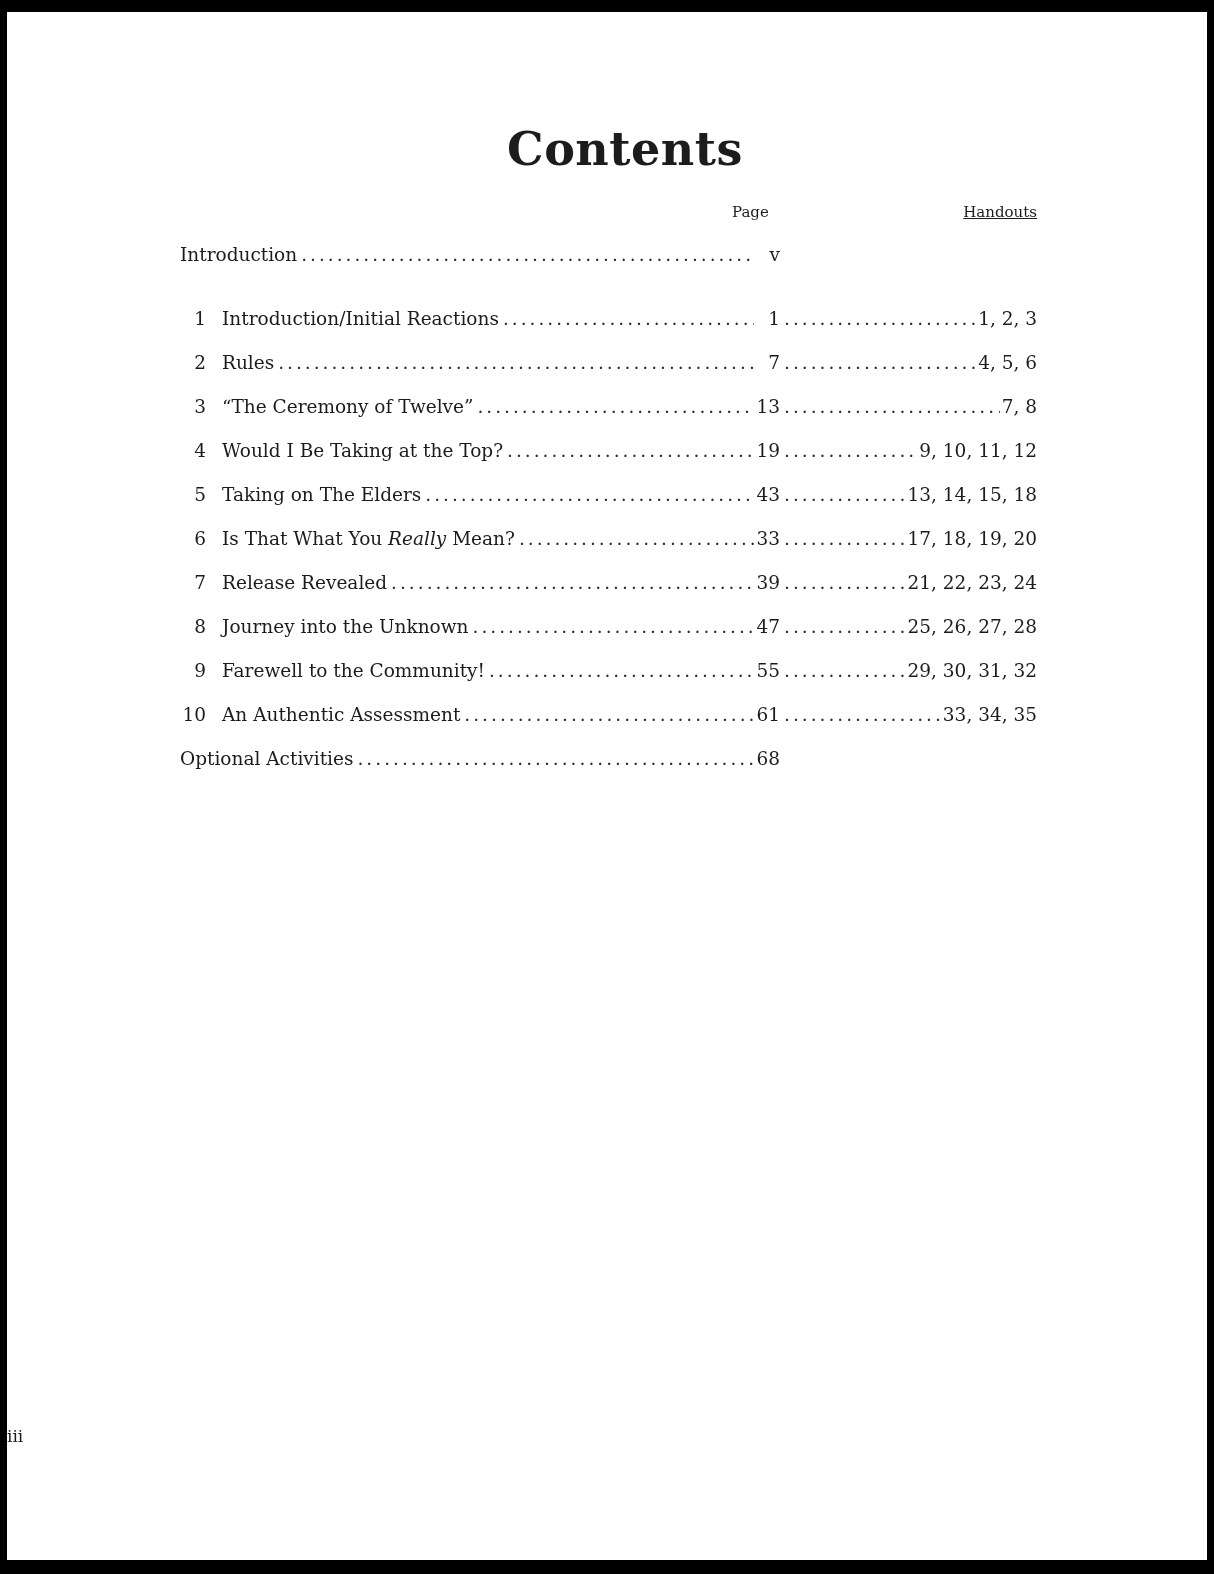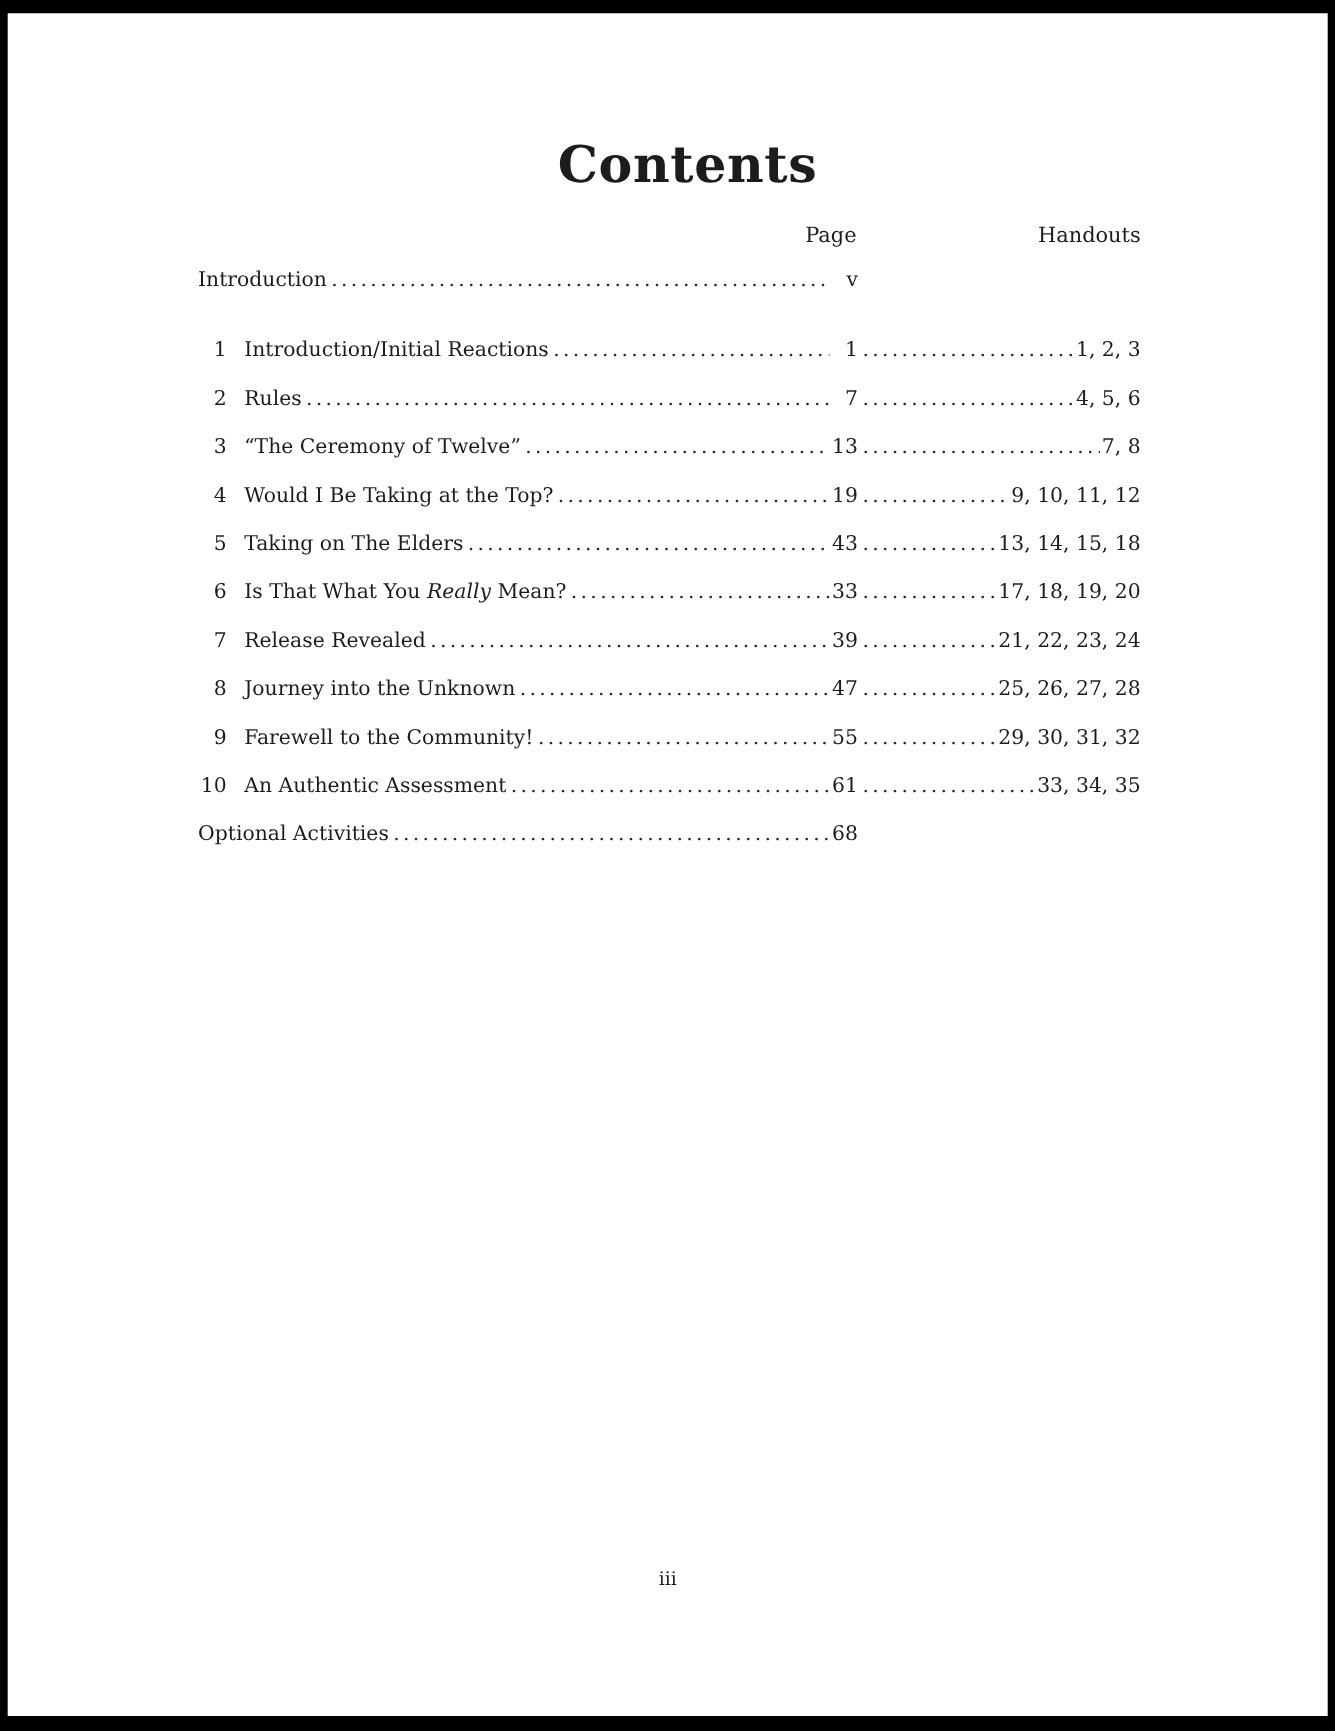--- a/index.html
+++ b/index.html
@@ -25,24 +25,24 @@
     letter-spacing: 0.5px;
     line-height: 1.1;
     padding-left: 36px;
   }
 
   .col-headers {
     position: relative;
     margin: 28px 0 0 173px;
     width: 857px;
     height: 26px;
-    font-size: 19px;
+    font-size: 15px;
   }
   .col-page     { position: absolute; left: 552px; top: 0; }
-  .col-handouts { position: absolute; right: 0;   top: 0; }
+  .col-handouts { position: absolute; right: 0;   top: 0; text-decoration: underline; }
 
   .toc { margin-left: 173px; width: 857px; font-size: 18.5px; }
 
   .row { display: flex; align-items: center; line-height: 24px; }
 
   .front { width: 600px; margin-top: 20px; }
   .front:first-child { margin-top: 14px; }
 
   .chapters { margin-top: 40px; }
   .chapter  { margin-bottom: 20px; }
@@ -72,21 +72,21 @@
   }
 
   .pagenum  { flex: none; text-align: right; min-width: 26px; white-space: nowrap; }
   .handouts { flex: none; white-space: nowrap; margin-left: 2px; }
 
   .footer {
     position: absolute;
     top: 1414px;
     left: 0;
     width: 100%;
-    text-align: center;
+    text-align: left;
     font-size: 17px;
   }
 
   i { font-style: italic; }
 </style>
 </head>
 <body>
 
 <div class="page">
 

